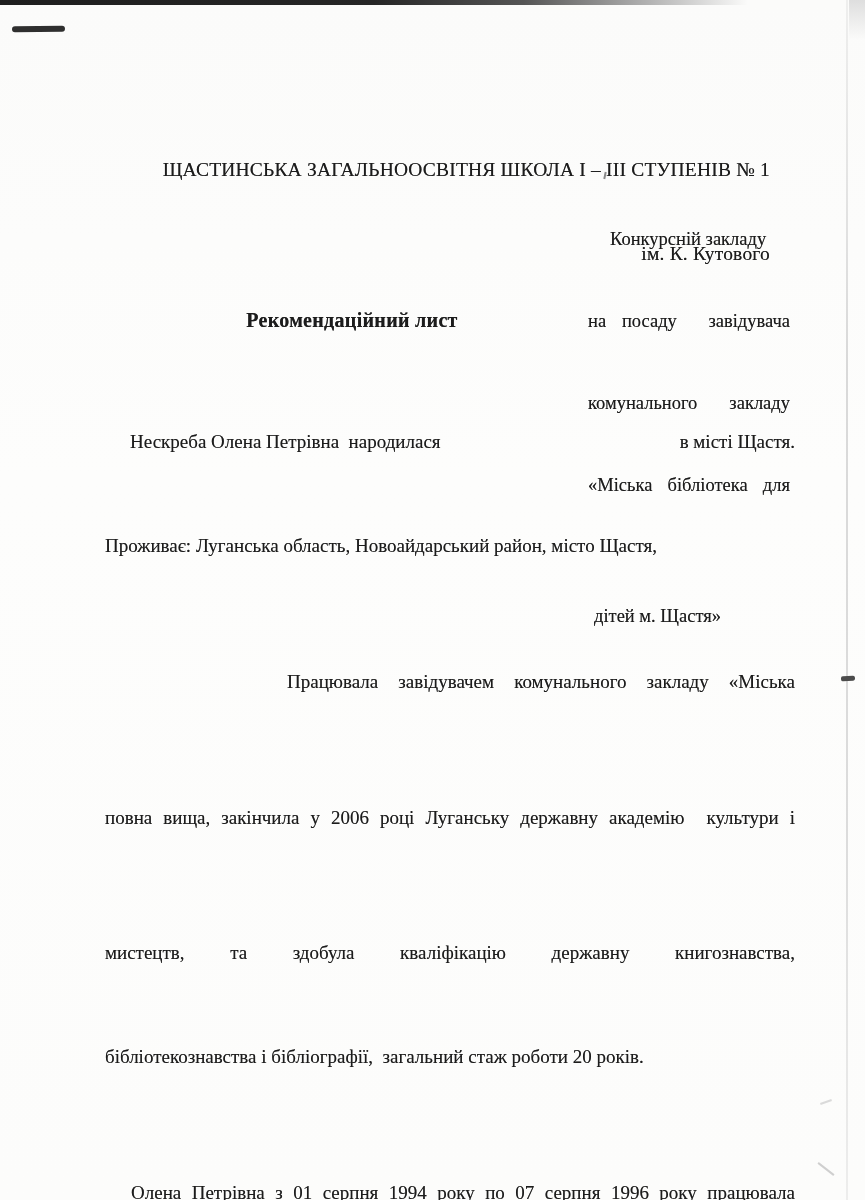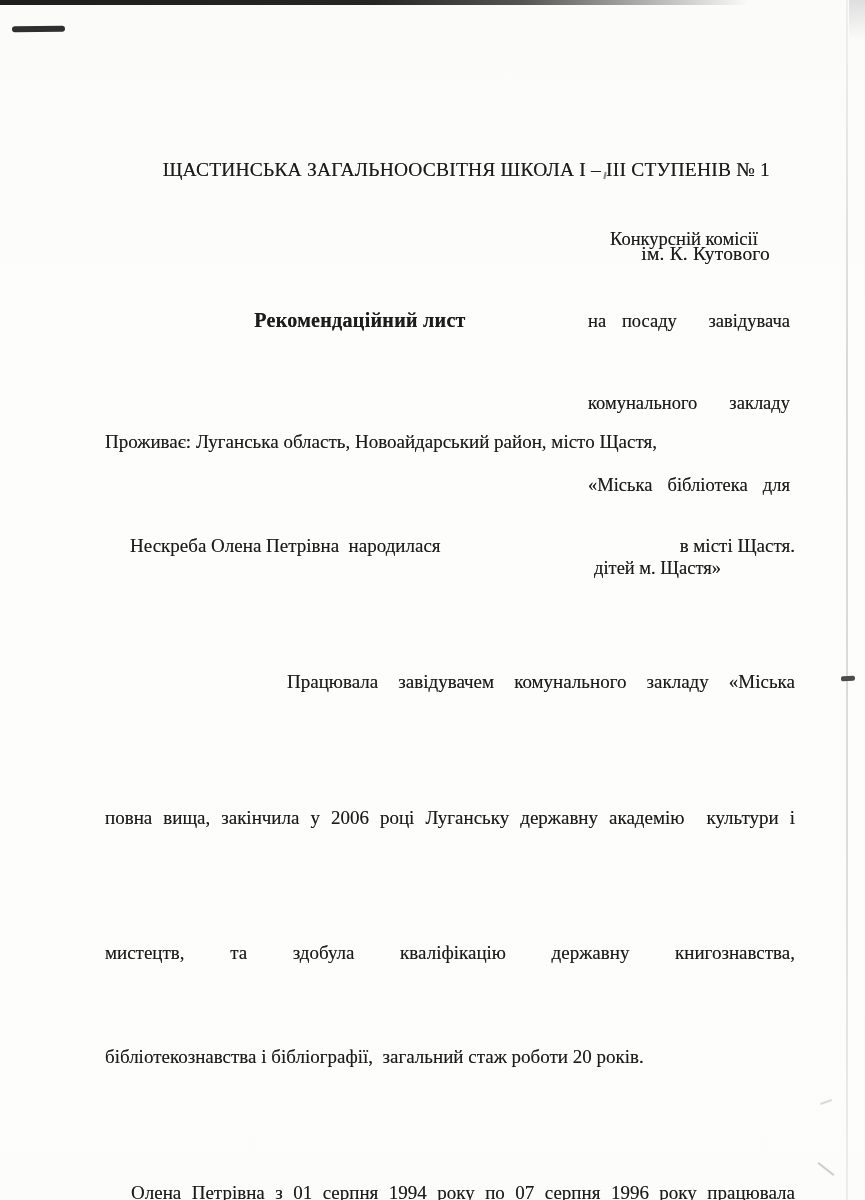--- a/index.html
+++ b/index.html
@@ -54,23 +54,23 @@
     text-shadow: 0 0 0.5px rgba(20,20,20,.6);
   }
   .recipient {
     position: absolute; top: 171px; left: 588px; width: 202px;
     font-size: 18.5px; line-height: 27.4px; white-space: pre-wrap;
     text-shadow: 0 0 0.5px rgba(20,20,20,.55);
   }
   .recipient .r-line { text-align: left; }
   .recipient .r-stretch { text-align: justify; text-align-last: justify; }
   .recipient .r-ind { padding-left: 22px; }
-  .recipient .r-ind2 { padding-left: 6px; }
+  .recipient .r-ind2 { padding-left: 6px; margin-top: 48px; }
   .doc-title {
-    position: absolute; top: 309px; left: 12px; width: 696px;
+    position: absolute; top: 309px; left: 4px; width: 696px;
     text-align: center; font-size: 20px; font-weight: 700;
     letter-spacing: 0.3px;
     text-shadow: 0 0 0.5px rgba(20,20,20,.7);
   }
   .body-text {
     position: absolute; top: 356px; left: 105px; width: 690px;
     font-size: 19px; line-height: 34.6px; white-space: pre-wrap;
     text-shadow: 0 0 0.5px rgba(20,20,20,.5);
   }
   .line { min-height: 34.6px; }
@@ -92,35 +92,35 @@
   <div class="scan-scratch-br1"></div>
   <div class="scan-scratch-br2"></div>
   <div class="scan-speck"></div>
 
   <div class="school-head">
     <div>ЩАСТИНСЬКА ЗАГАЛЬНООСВІТНЯ ШКОЛА І – ІІІ СТУПЕНІВ № 1</div>
     <div>ім. К. Кутового</div>
   </div>
 
   <div class="recipient">
-    <div class="r-line r-ind">Конкурсній комісії</div>
+    <div class="r-line r-ind">Конкурсній закладу</div>
     <div class="r-line r-stretch">на посаду  завідувача</div>
     <div class="r-line r-stretch">комунального закладу</div>
     <div class="r-line r-stretch">«Міська бібліотека для</div>
     <div class="r-line r-ind2">дітей м. Щастя»</div>
   </div>
 
   <div class="doc-title">Рекомендаційний лист</div>
 
   <div class="body-text">
-    <div class="line">Проживає: Луганська область, Новоайдарський район, місто Щастя,</div>
     <div class="line split">
       <span>Нескреба Олена Петрівна  народилася</span>
       <span>в місті Щастя.</span>
     </div>
+    <div class="line">Проживає: Луганська область, Новоайдарський район, місто Щастя,</div>
     <div class="line ind182 stretch">Працювала завідувачем комунального закладу «Міська</div>
     <div class="line stretch">повна вища, закінчила у 2006 році Луганську державну академію  культури і</div>
     <div class="line stretch">мистецтв,  та  здобула  кваліфікацію  державну  книгознавства,</div>
     <div class="line">бібліотекознавства і бібліографії,  загальний стаж роботи 20 років.</div>
     <div class="line ind26 stretch">Олена Петрівна з 01 серпня 1994 року по 07 серпня 1996 року працювала</div>
     
     
     
     
     

